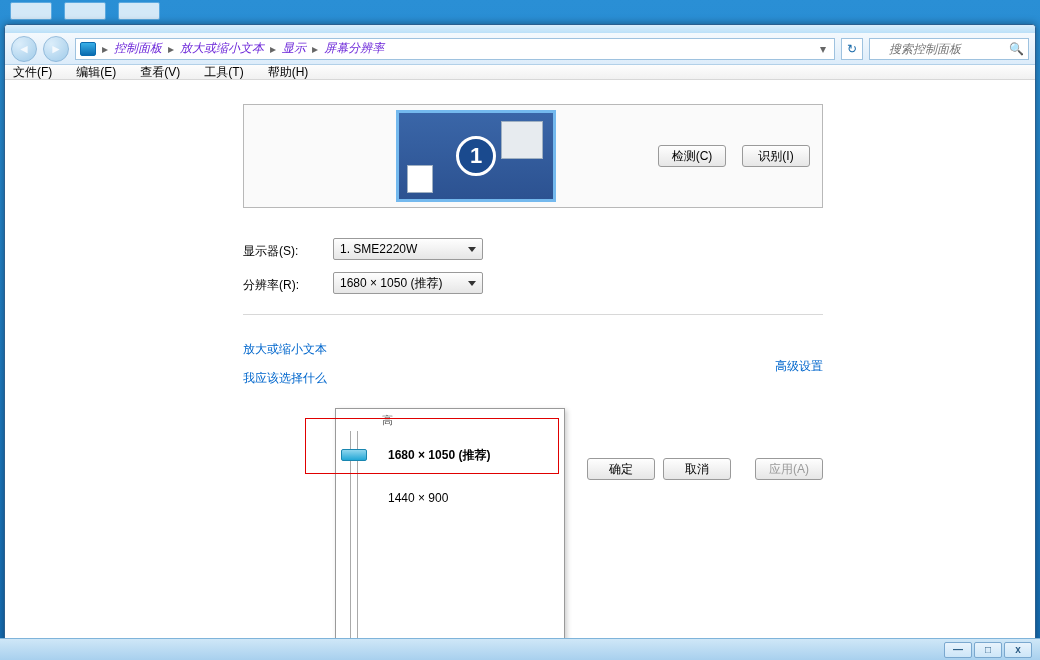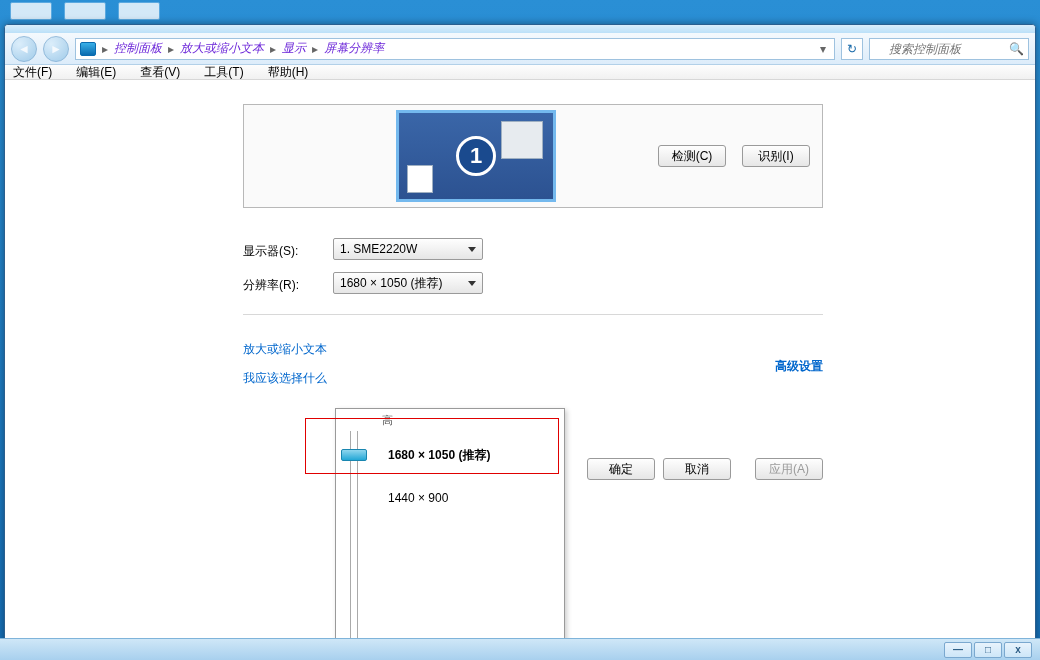--- a/index.html
+++ b/index.html
@@ -39,21 +39,21 @@
 .btn { min-width:68px; height:22px; background:linear-gradient(#fefefe,#e6e6e6); border:1px solid #9a9a9a; border-radius:3px; font-size:12px; padding:0 10px; display:inline-flex; align-items:center; justify-content:center; cursor:default;}
 .btn.disabled { color:#9a9a9a;margin-left:16px;}
 .form { margin-top:18px;}
 .row { display:flex; align-items:flex-end; height:34px;}
 .row label { width:90px;}
 .combo { height:22px; min-width:150px; background:linear-gradient(#fefefe,#e6e6e6); border:1px solid #9a9a9a; border-radius:2px; display:inline-flex; align-items:center; padding:0 6px; gap:6px; font-size:12px; position:relative;}
 .combo .arr { margin-left:auto; border-left:4px solid transparent; border-right:4px solid transparent; border-top:5px solid #333;}
 .highlight-rect { position:absolute; left:300px; top:338px; width:254px; height:56px; border:1px solid #e00000; pointer-events:none;}
 .link { color:#0066cc; cursor:pointer;}
 .links { margin-top:26px; display:flex; flex-direction:column; gap:12px;}
-.adv { position:absolute; right:0; top:254px;font-weight:bold;}
+.adv { position:absolute; right:0; top:254px;}
 .hr { border:none; border-top:1px solid #d8d8d8; margin:20px 0 0;}
 .dlgbtns { position:absolute; right:0; top:354px; display:flex; gap:8px;border-radius:8px;}
 .dropdown { position:absolute; left:330px; top:328px; width:230px; background:#fff; border:1px solid #9a9a9a; box-shadow:2px 2px 5px rgba(0,0,0,.2); padding:6px 0 0 28px; height:340px;}
 .dropdown .toplabel { position:absolute; top:4px; left:46px; font-size:11px; color:#555;}
 .dropdown .track { position:absolute; left:14px; top:22px; width:8px; height:300px; border-left:1px solid #aaa; border-right:1px solid #aaa;}
 .dropdown .thumb { position:absolute; left:5px; top:40px; width:26px; height:12px; background:linear-gradient(#8fd6ee,#23a7d6); border:1px solid #1986b0; border-radius:2px;}
 .dropdown .opt { position:absolute; left:52px; font-size:12px;}
 .dropdown .opt.sel { font-weight:bold;}
 .taskbar-bottom { position:absolute; left:0; right:0; bottom:0; height:22px; background:linear-gradient(#cfe7f7,#a8d0ee); border-top:1px solid #7fb4da; display:flex; align-items:center; justify-content:flex-end; padding:0 8px; gap:2px;}
 .taskbar-bottom .tb { width:28px; height:16px; background:linear-gradient(#e8f3fc,#cde6f8); border:1px solid #7aa8cf; border-radius:2px; display:flex; align-items:center; justify-content:center; font-size:10px; color:#2b5c85; font-weight:bold;}

